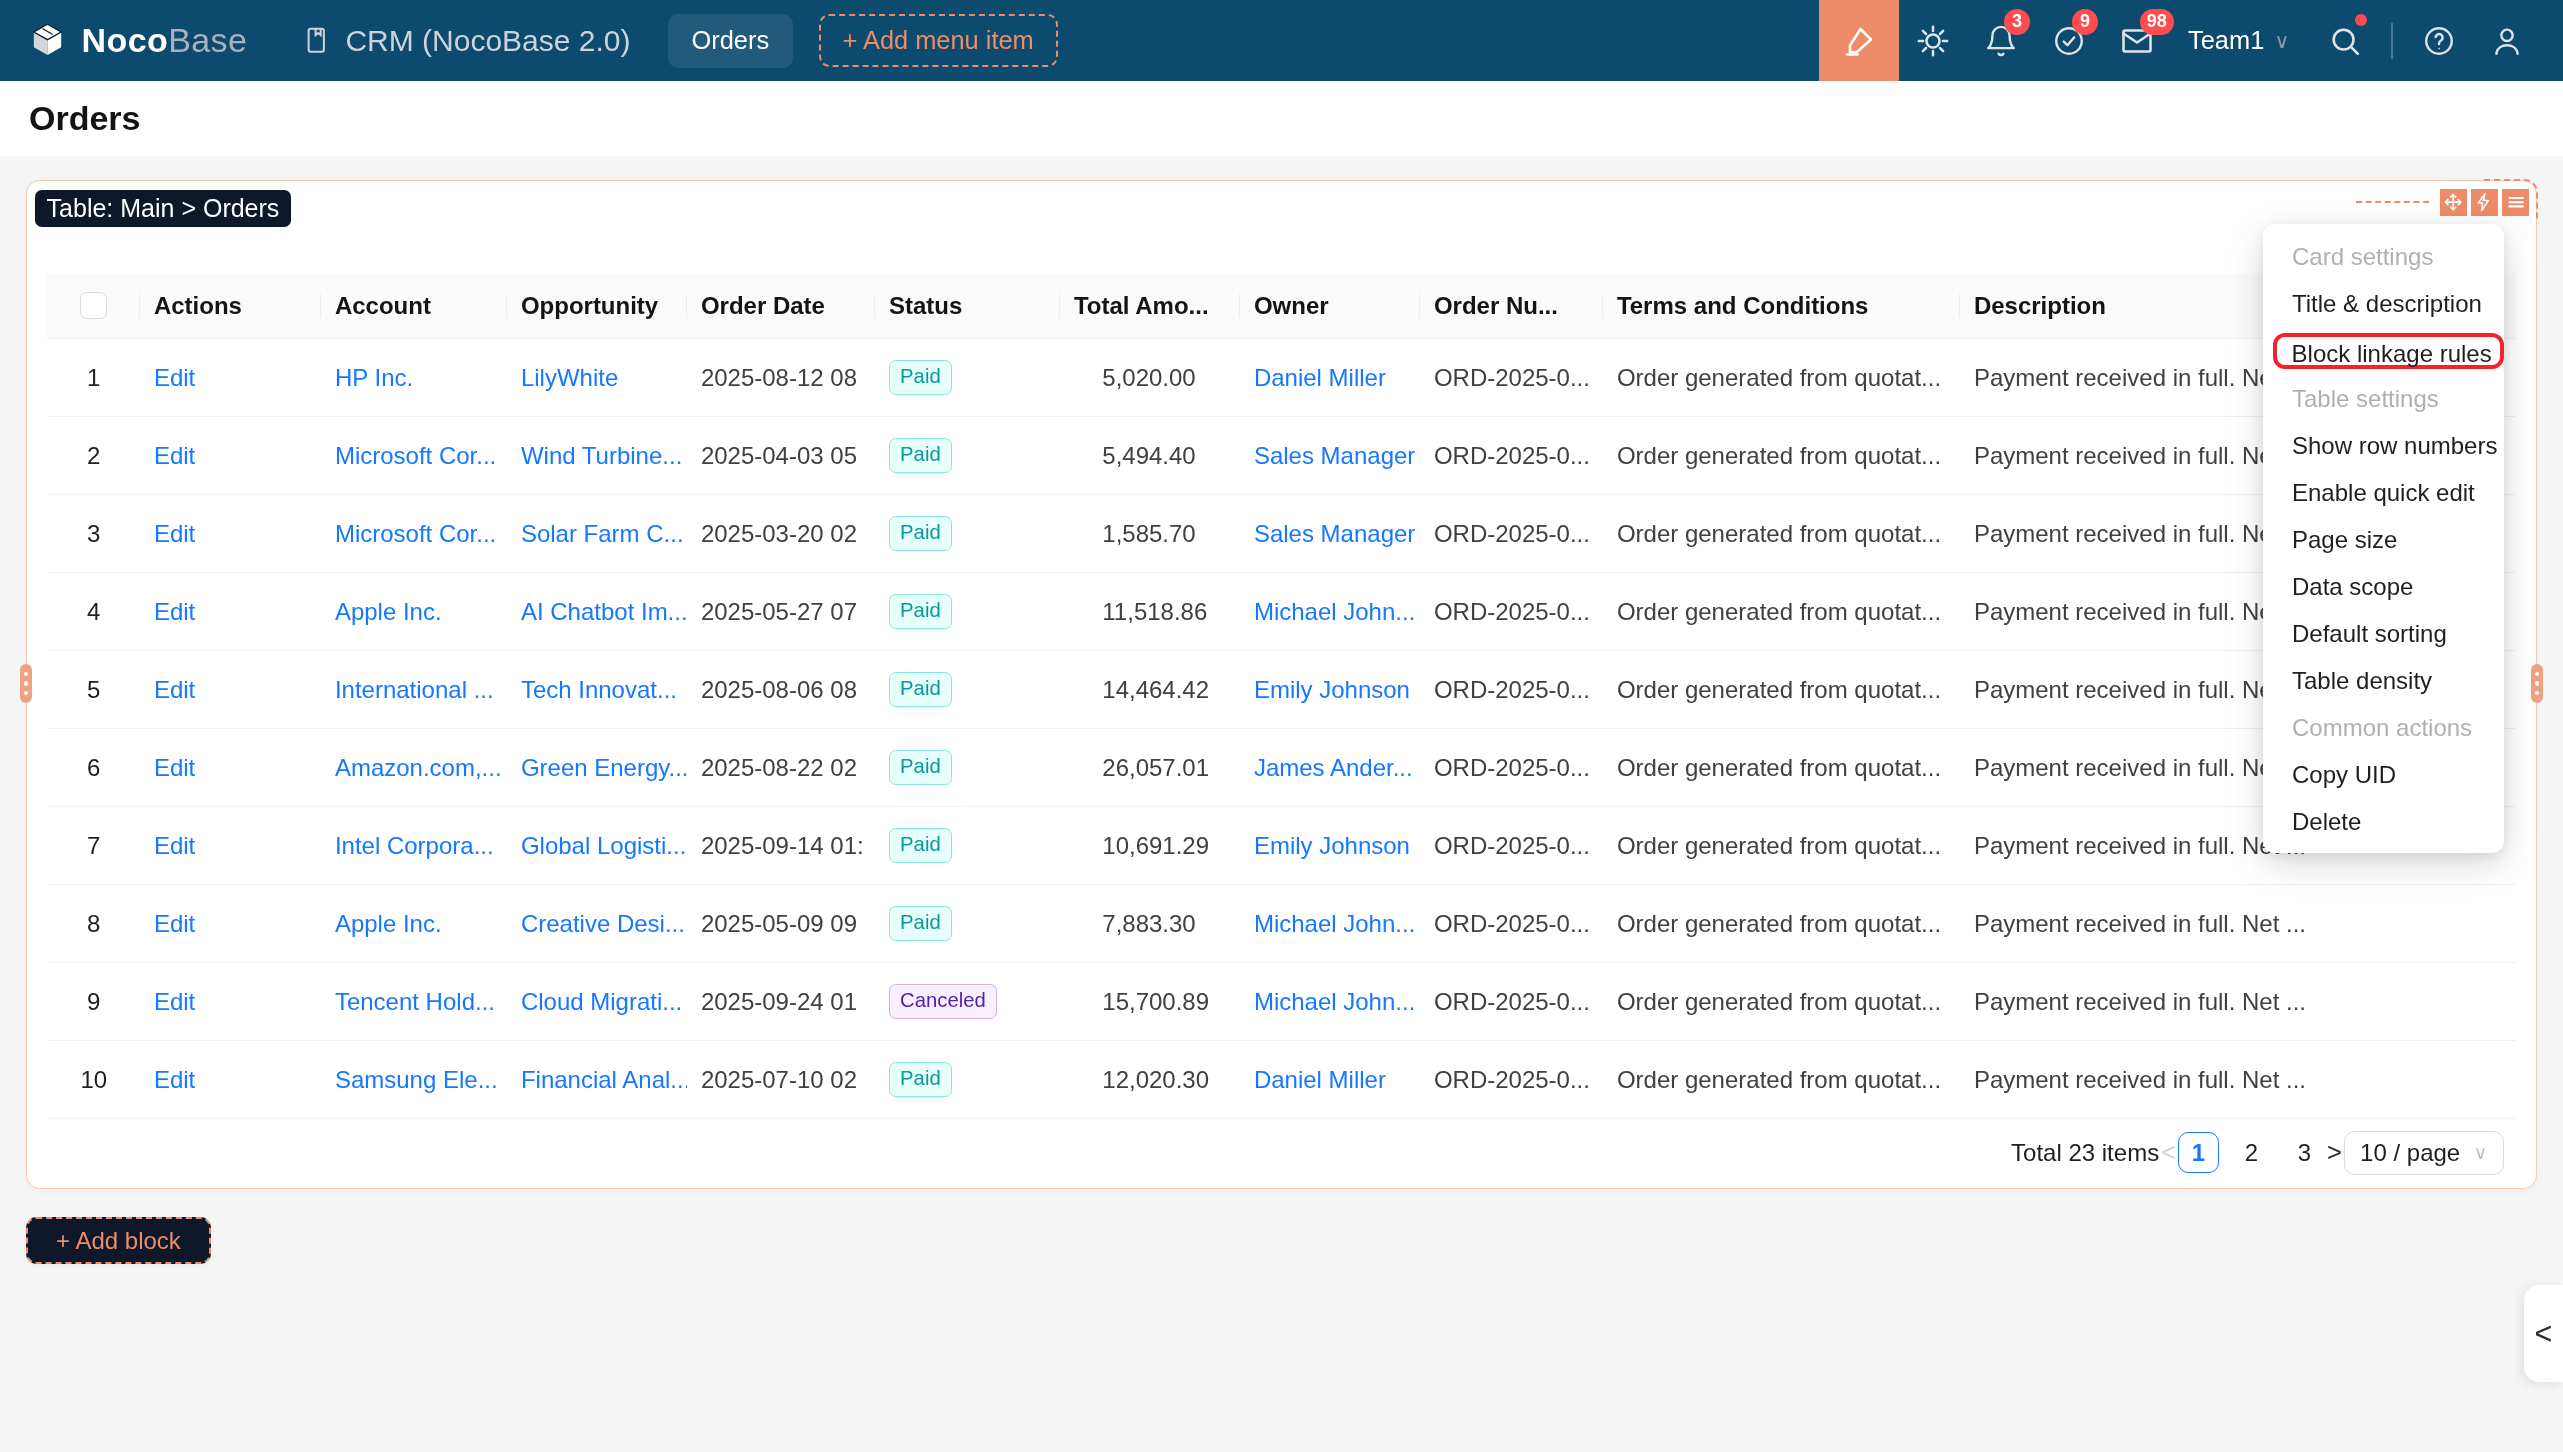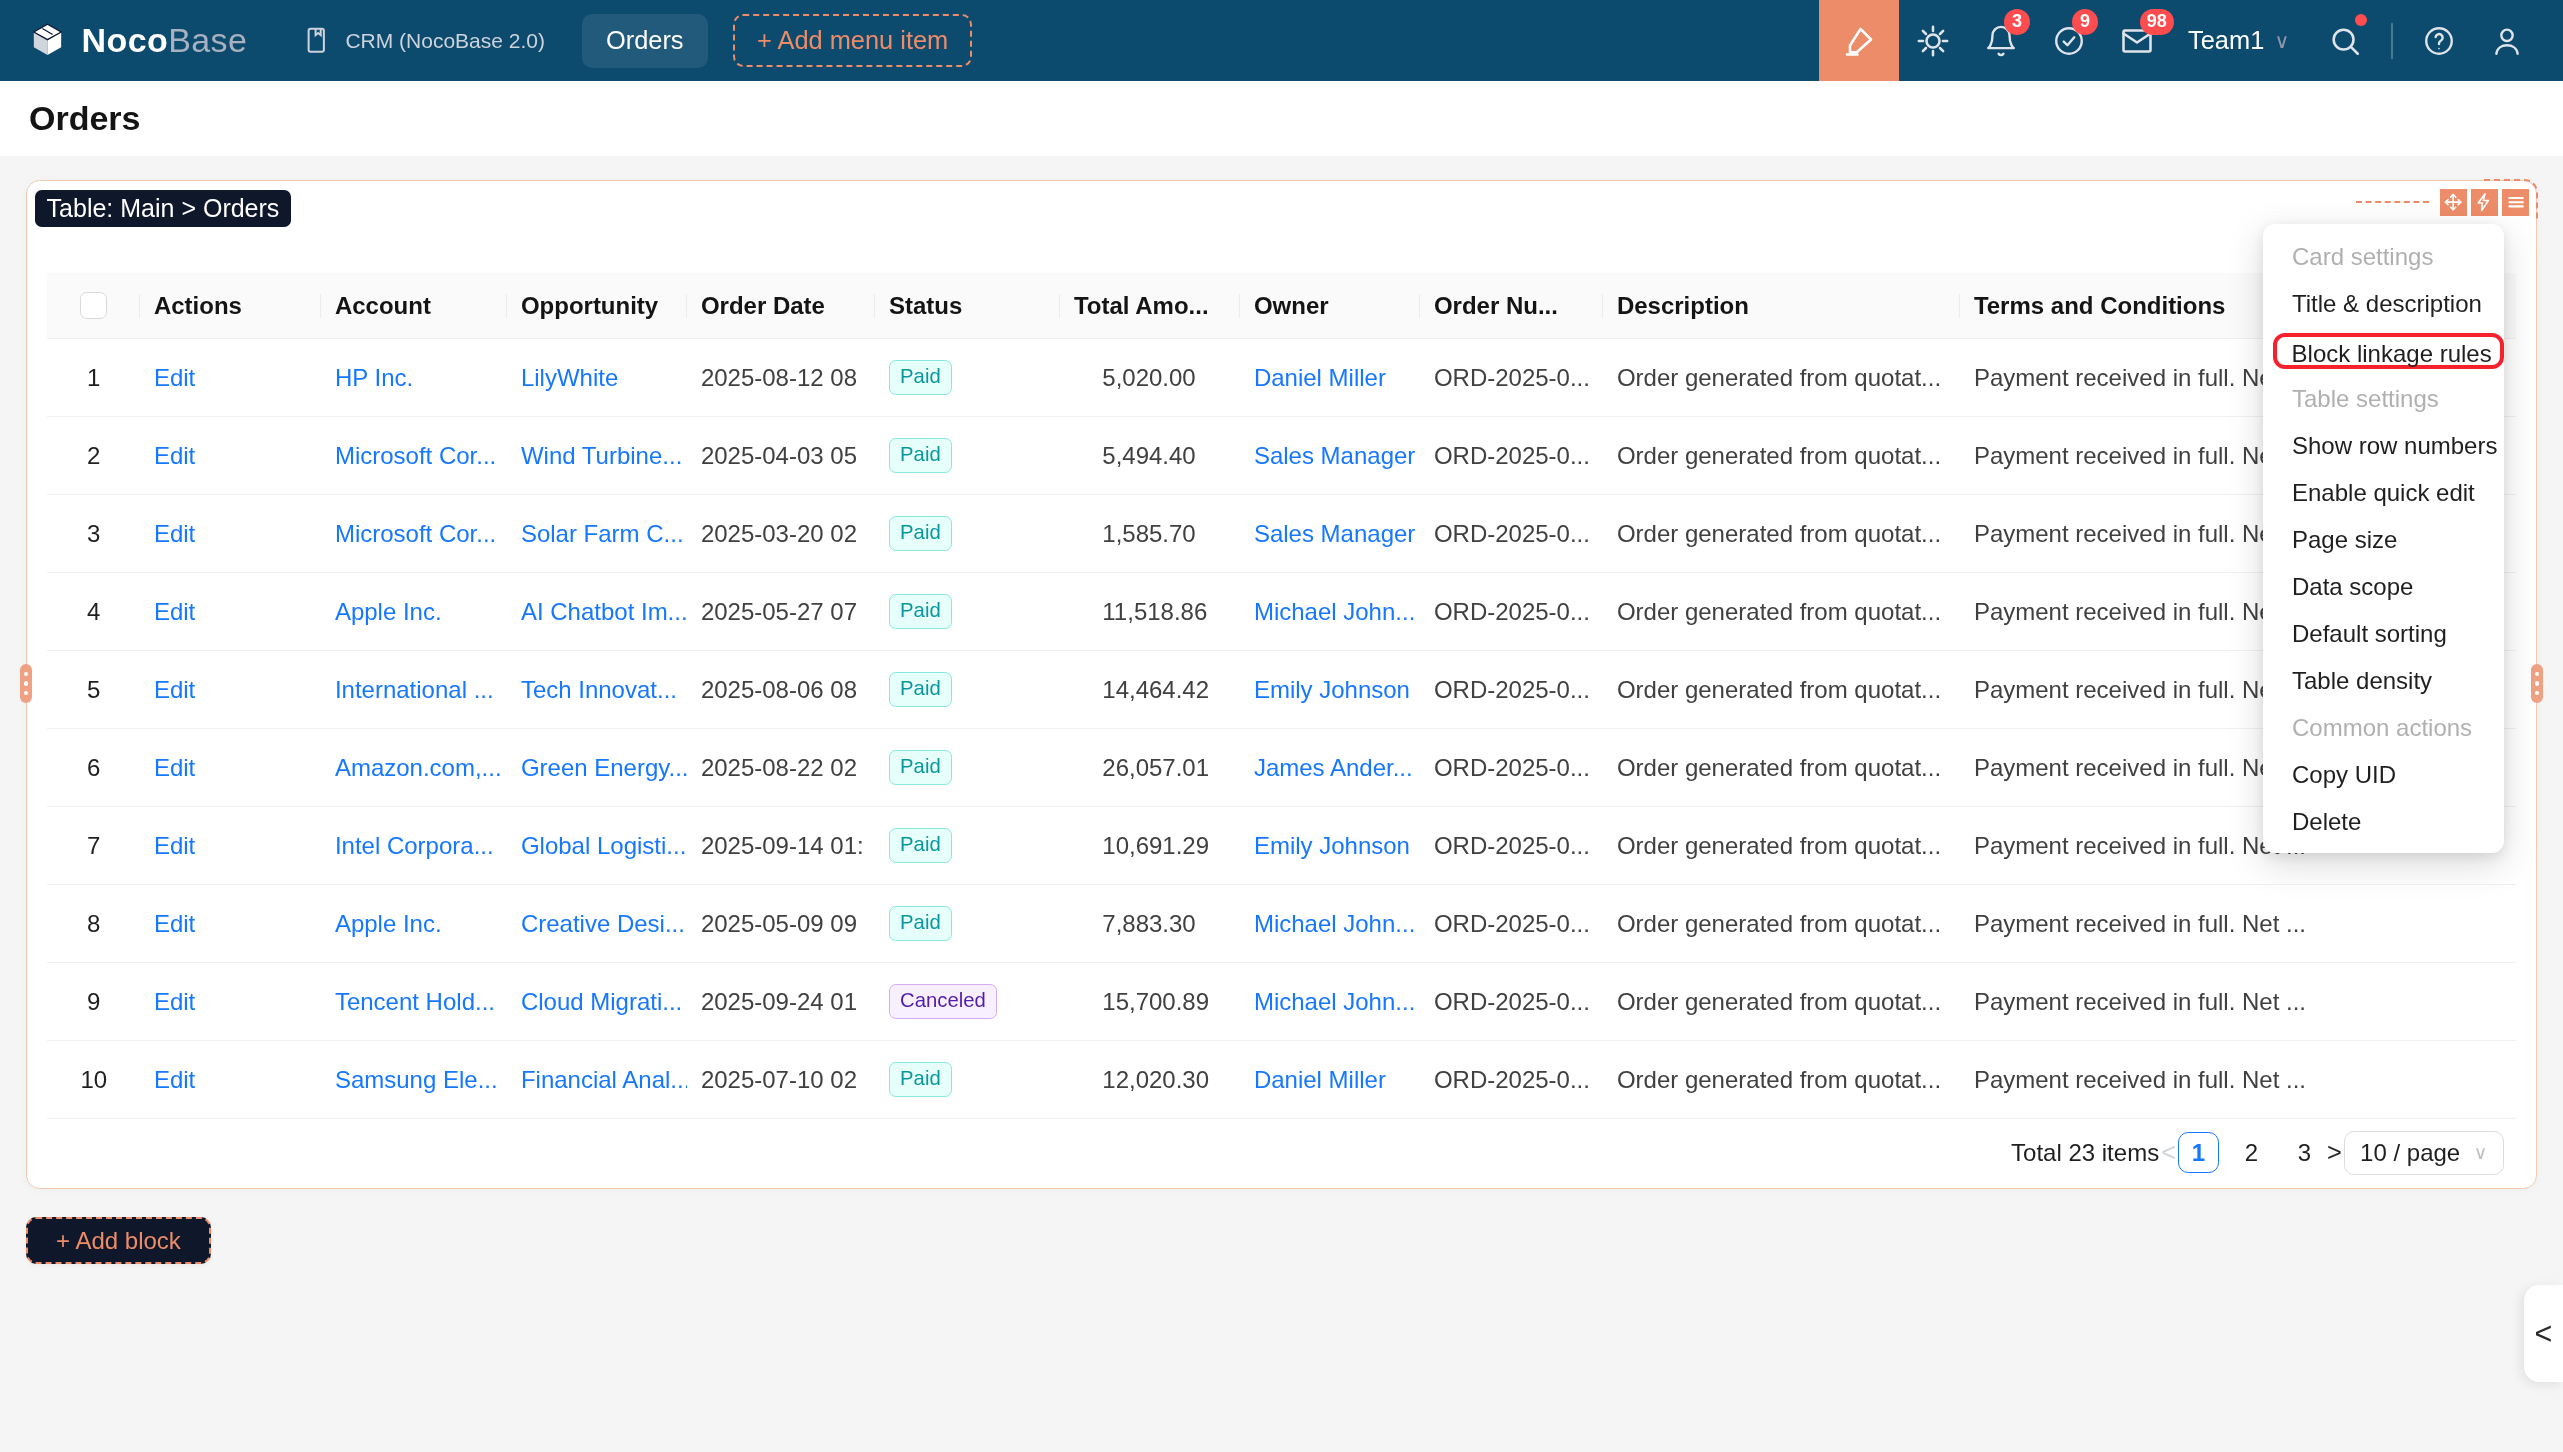--- a/index.html
+++ b/index.html
@@ -5,21 +5,21 @@
   * { margin:0; padding:0; box-sizing:border-box; }
   html,body { width:2563px; height:1453px; overflow:hidden; background:#f5f5f5;
     font-family:"Liberation Sans", sans-serif; -webkit-font-smoothing:antialiased; }
 
   
   .topbar { height:81px; background:#0c4a6e; display:flex; align-items:center; padding-left:27px; color:#fff; position:relative; }
   .logo { display:flex; align-items:center; gap:13.6px; }
   .brand { font-size:34px; letter-spacing:0.4px; }
   .brand .b1 { font-weight:700; color:#ffffff; }
   .brand .b2 { font-weight:400; color:#a8b1bf; }
-  .app-item { margin-left:54px; display:flex; align-items:center; gap:13.6px; color:#ccd3dc; font-size:21px;text-align:center; }
+  .app-item { margin-left:54px; display:flex; align-items:center; gap:13.6px; color:#ccd3dc; font-size:30px;text-align:center; }
   .tab-active { margin-left:37px; background:rgba(255,255,255,.09); border-radius:10.2px; height:54px; padding:0 24px; display:flex; align-items:center; color:#fff; font-size:25.4px; cursor:pointer; }
   .add-menu-btn { margin-left:25.4px; height:53px; padding:0 22px; border:2.5px dashed #ed8c68; border-radius:10.2px; color:#ed8c68; font-size:25.4px; display:flex; align-items:center; background:transparent; cursor:pointer; }
   .topbar-right { margin-left:auto; display:flex; align-items:center; height:81px; padding-right:22px; }
   .ui-editor-btn { width:80px; height:81px; background:#ed8c68; display:flex; align-items:center; justify-content:center; cursor:pointer; }
   .icon-btn { width:68px; height:81px; display:flex; align-items:center; justify-content:center; position:relative; cursor:pointer; color:#dfe4ea; }
   .nbadge { position:absolute; top:8.5px; left:37px; background:#ff4d4f; color:#fff; font-size:18px; font-weight:700; height:26px; min-width:26px; padding:0 6.8px; border-radius:13.6px; display:flex; align-items:center; justify-content:center; }
   .team { display:flex; align-items:center; gap:10.2px; color:#fff; font-size:25.4px; margin:0 22px 0 17px; cursor:pointer; }
   .vdiv { width:1.7px; height:36px; background:rgba(255,255,255,.25); margin:0 12px; }
   .reddot { position:absolute; top:13.6px; right:12px; width:12.7px; height:12.7px; border-radius:50%; background:#ff4d4f; }
 
@@ -245,22 +245,22 @@
             <div class="hcheckbox"></div>
           </div>
           <div class="hcell">Actions</div>
           <div class="hcell">Account</div>
           <div class="hcell">Opportunity</div>
           <div class="hcell">Order Date</div>
           <div class="hcell">Status</div>
           <div class="hcell">Total Amo...</div>
           <div class="hcell">Owner</div>
           <div class="hcell">Order Nu...</div>
+          <div class="hcell">Terms and Conditions</div>
           <div class="hcell">Description</div>
-          <div class="hcell">Terms and Conditions</div>
         </div>
       <div>
           <div class="trow brow">
             <div class="cell center idx">1</div>
             <div class="cell">
               <span class="link">Edit</span>
             </div>
             <div class="cell">
               <span class="link">HP Inc.</span>
             </div>

